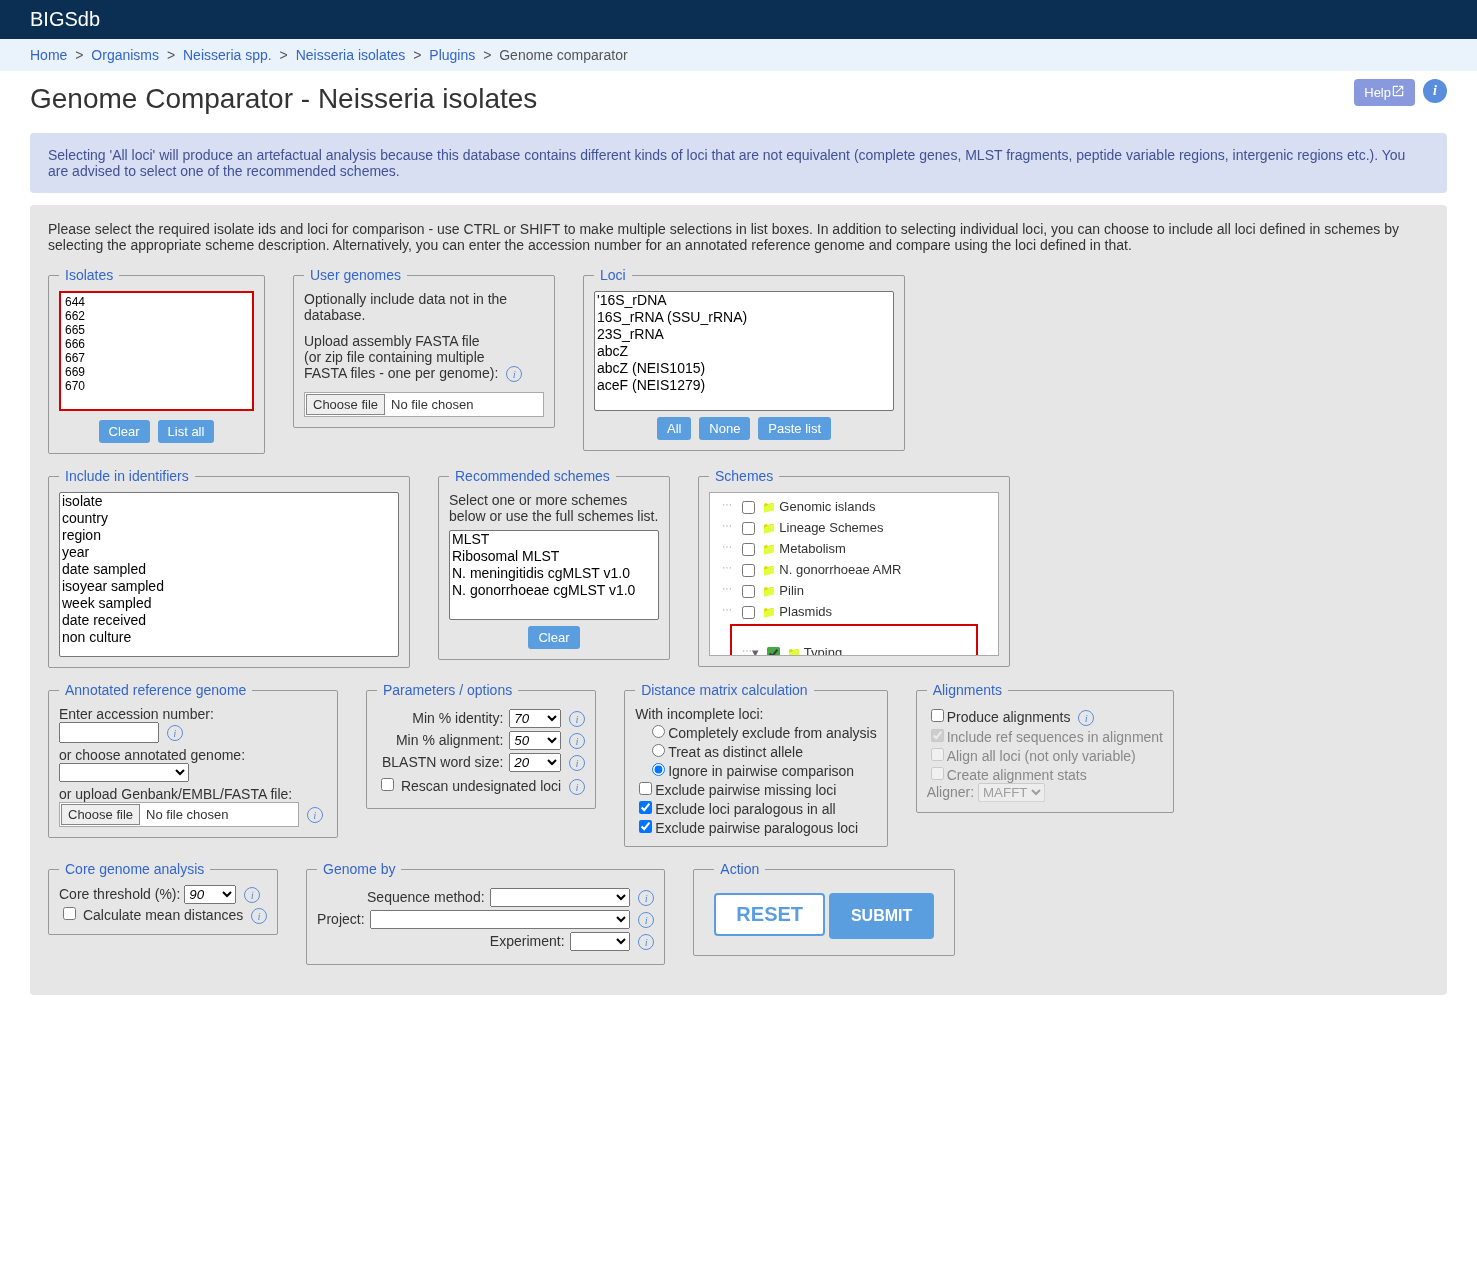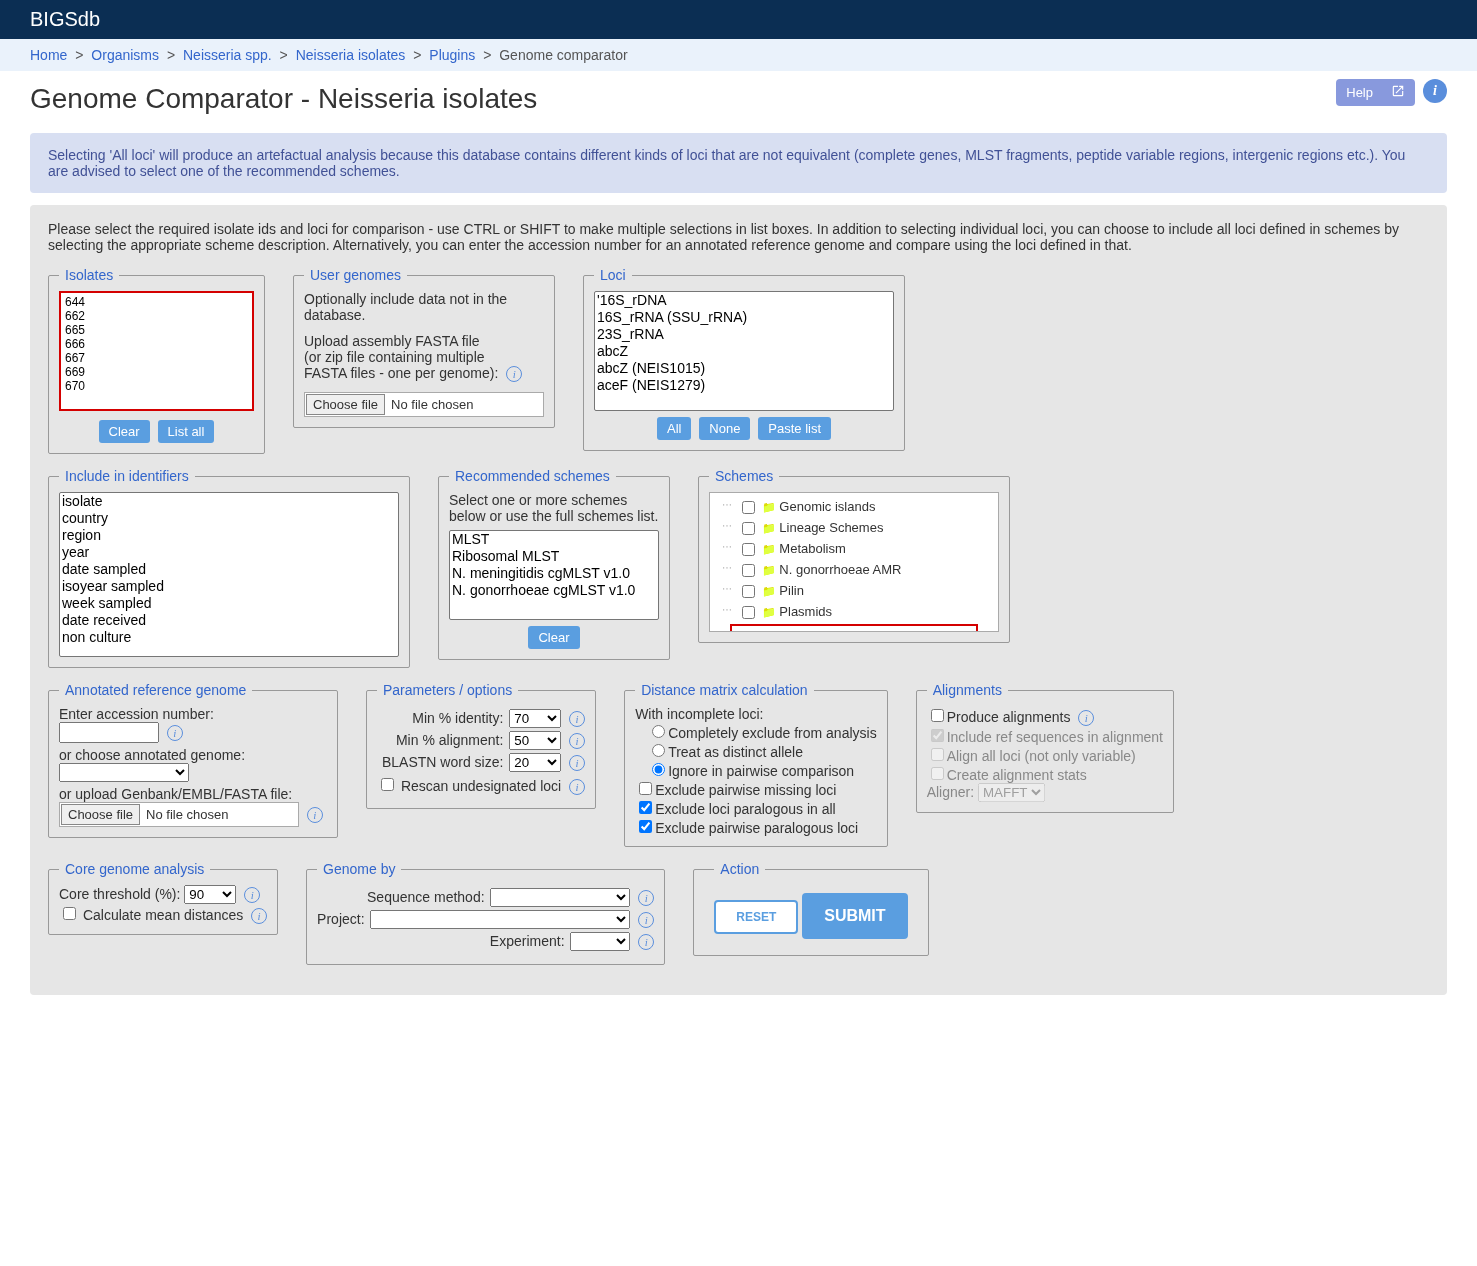--- a/index.html
+++ b/index.html
@@ -30,21 +30,21 @@
     display: flex;
     gap: 8px;
   }
   .help-btn {
     background: #8899dd;
     color: #fff;
     padding: 5px 10px;
     border-radius: 4px;
     display: inline-flex;
     align-items: center;
-    gap: 18px;
+    gap: 0;
     font-size: 13px;
   }
   .info-circle {
     width: 24px; height: 24px;
     background: #5a8edc;
     border-radius: 50%;
     color: #fff;
     display: inline-flex;
     align-items: center;
     justify-content: center;
@@ -104,21 +104,21 @@
   .btn-row .btn-blue { margin: 0 2px; }
   select.listbox {
     font-family: Arial, sans-serif;
     font-size: 14px;
   }
   .loci-list { width: 300px; height: 120px; }
   .ident-list { width: 340px; height: 165px; }
   .rec-list { width: 210px; height: 90px; }
   .scheme-tree {
     width: 290px;
-    height: 140px;
+    height: 164px;
     background: #fff;
     border: 1px solid #aaa;
     overflow: auto;
     padding: 4px;
     font-size: 13px;
   }
   .tree-node { padding: 1px 0 1px 24px; white-space: nowrap; position: relative; }
   .tree-node::before {
     content: "⋯";
     position: absolute; left: 8px; top: 2px;
@@ -141,42 +141,42 @@
     text-align: center;
     font-size: 11px;
     line-height: 14px;
     font-style: italic;
     font-family: Georgia, serif;
     margin-left: 4px;
     vertical-align: middle;
   }
   label.param-lbl { display: inline-block; text-align: right; margin-right: 2px; }
   .param-row { margin: 3px 0; }
-  select.small-sel { width: 52px; }
+  select.small-sel { width: 52px; font-style: italic; }
   .file-input-mock {
     background: #fff;
     border: 1px solid #aaa;
     display: inline-flex;
     align-items: center;
     font-size: 13px;
     padding: 1px;
   }
   .file-input-mock .choose-btn {
     background: #efefef;
     border: 1px solid #888;
     padding: 2px 6px;
     margin-right: 6px;
   }
   .action-reset {
     background: #fff;
     color: #5a9ee0;
     border: 2px solid #5a9ee0;
     border-radius: 4px;
     padding: 8px 20px;
-    font-size: 12px;
+    font-size: 20px;
     font-weight: 600;
     cursor: pointer;
     text-align: right;
   }
   .action-submit {
     background: #5a9ee0;
     color: #fff;
     border: none;
     border-radius: 4px;
     padding: 14px 22px;

